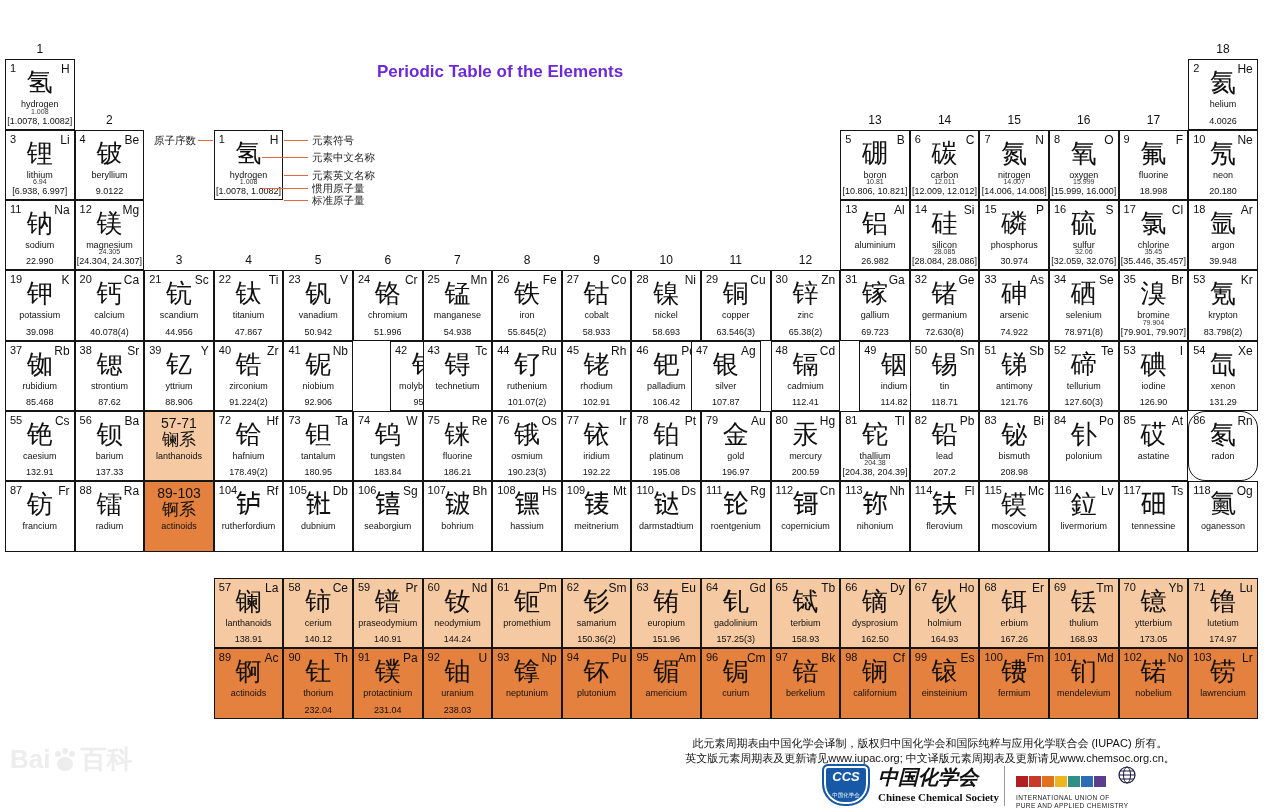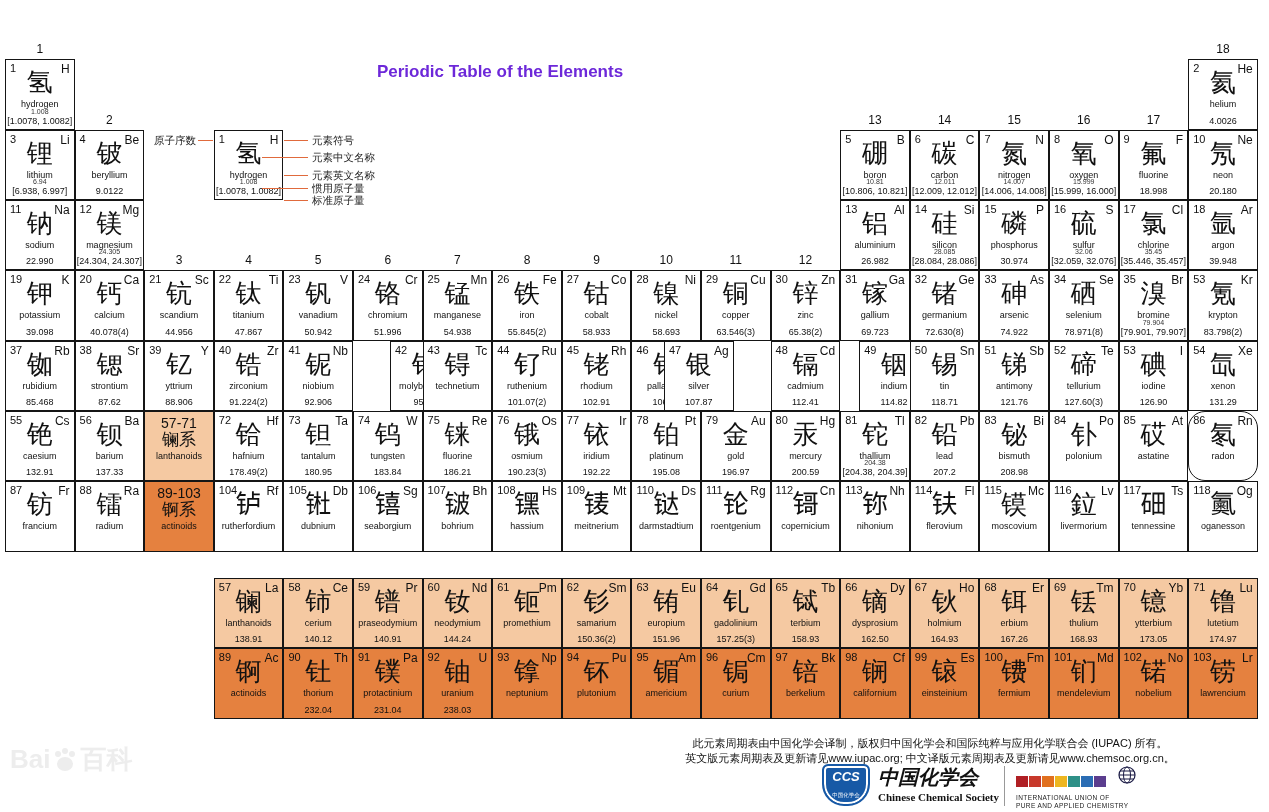--- a/index.html
+++ b/index.html
@@ -417,21 +417,21 @@
         <div class="m2">102.91</div>
       </div>
       <div class="cell " style="left: 631.4px; top: 340.74px;">
         <span class="num">46</span>
         <span class="sym">Pd</span>
         <div class="zh">钯</div>
         <div class="en">palladium</div>
         <div class="m1"></div>
         <div class="m2">106.42</div>
       </div>
-      <div class="cell " style="left: 664px; top: 340.74px;">
+      <div class="cell " style="left: 691px; top: 340.74px;">
         <span class="num">47</span>
         <span class="sym">Ag</span>
         <div class="zh">银</div>
         <div class="en">silver</div>
         <div class="m1"></div>
         <div class="m2">107.87</div>
       </div>
       <div class="cell " style="left: 770.6px; top: 340.74px;">
         <span class="num">48</span>
         <span class="sym">Cd</span>

